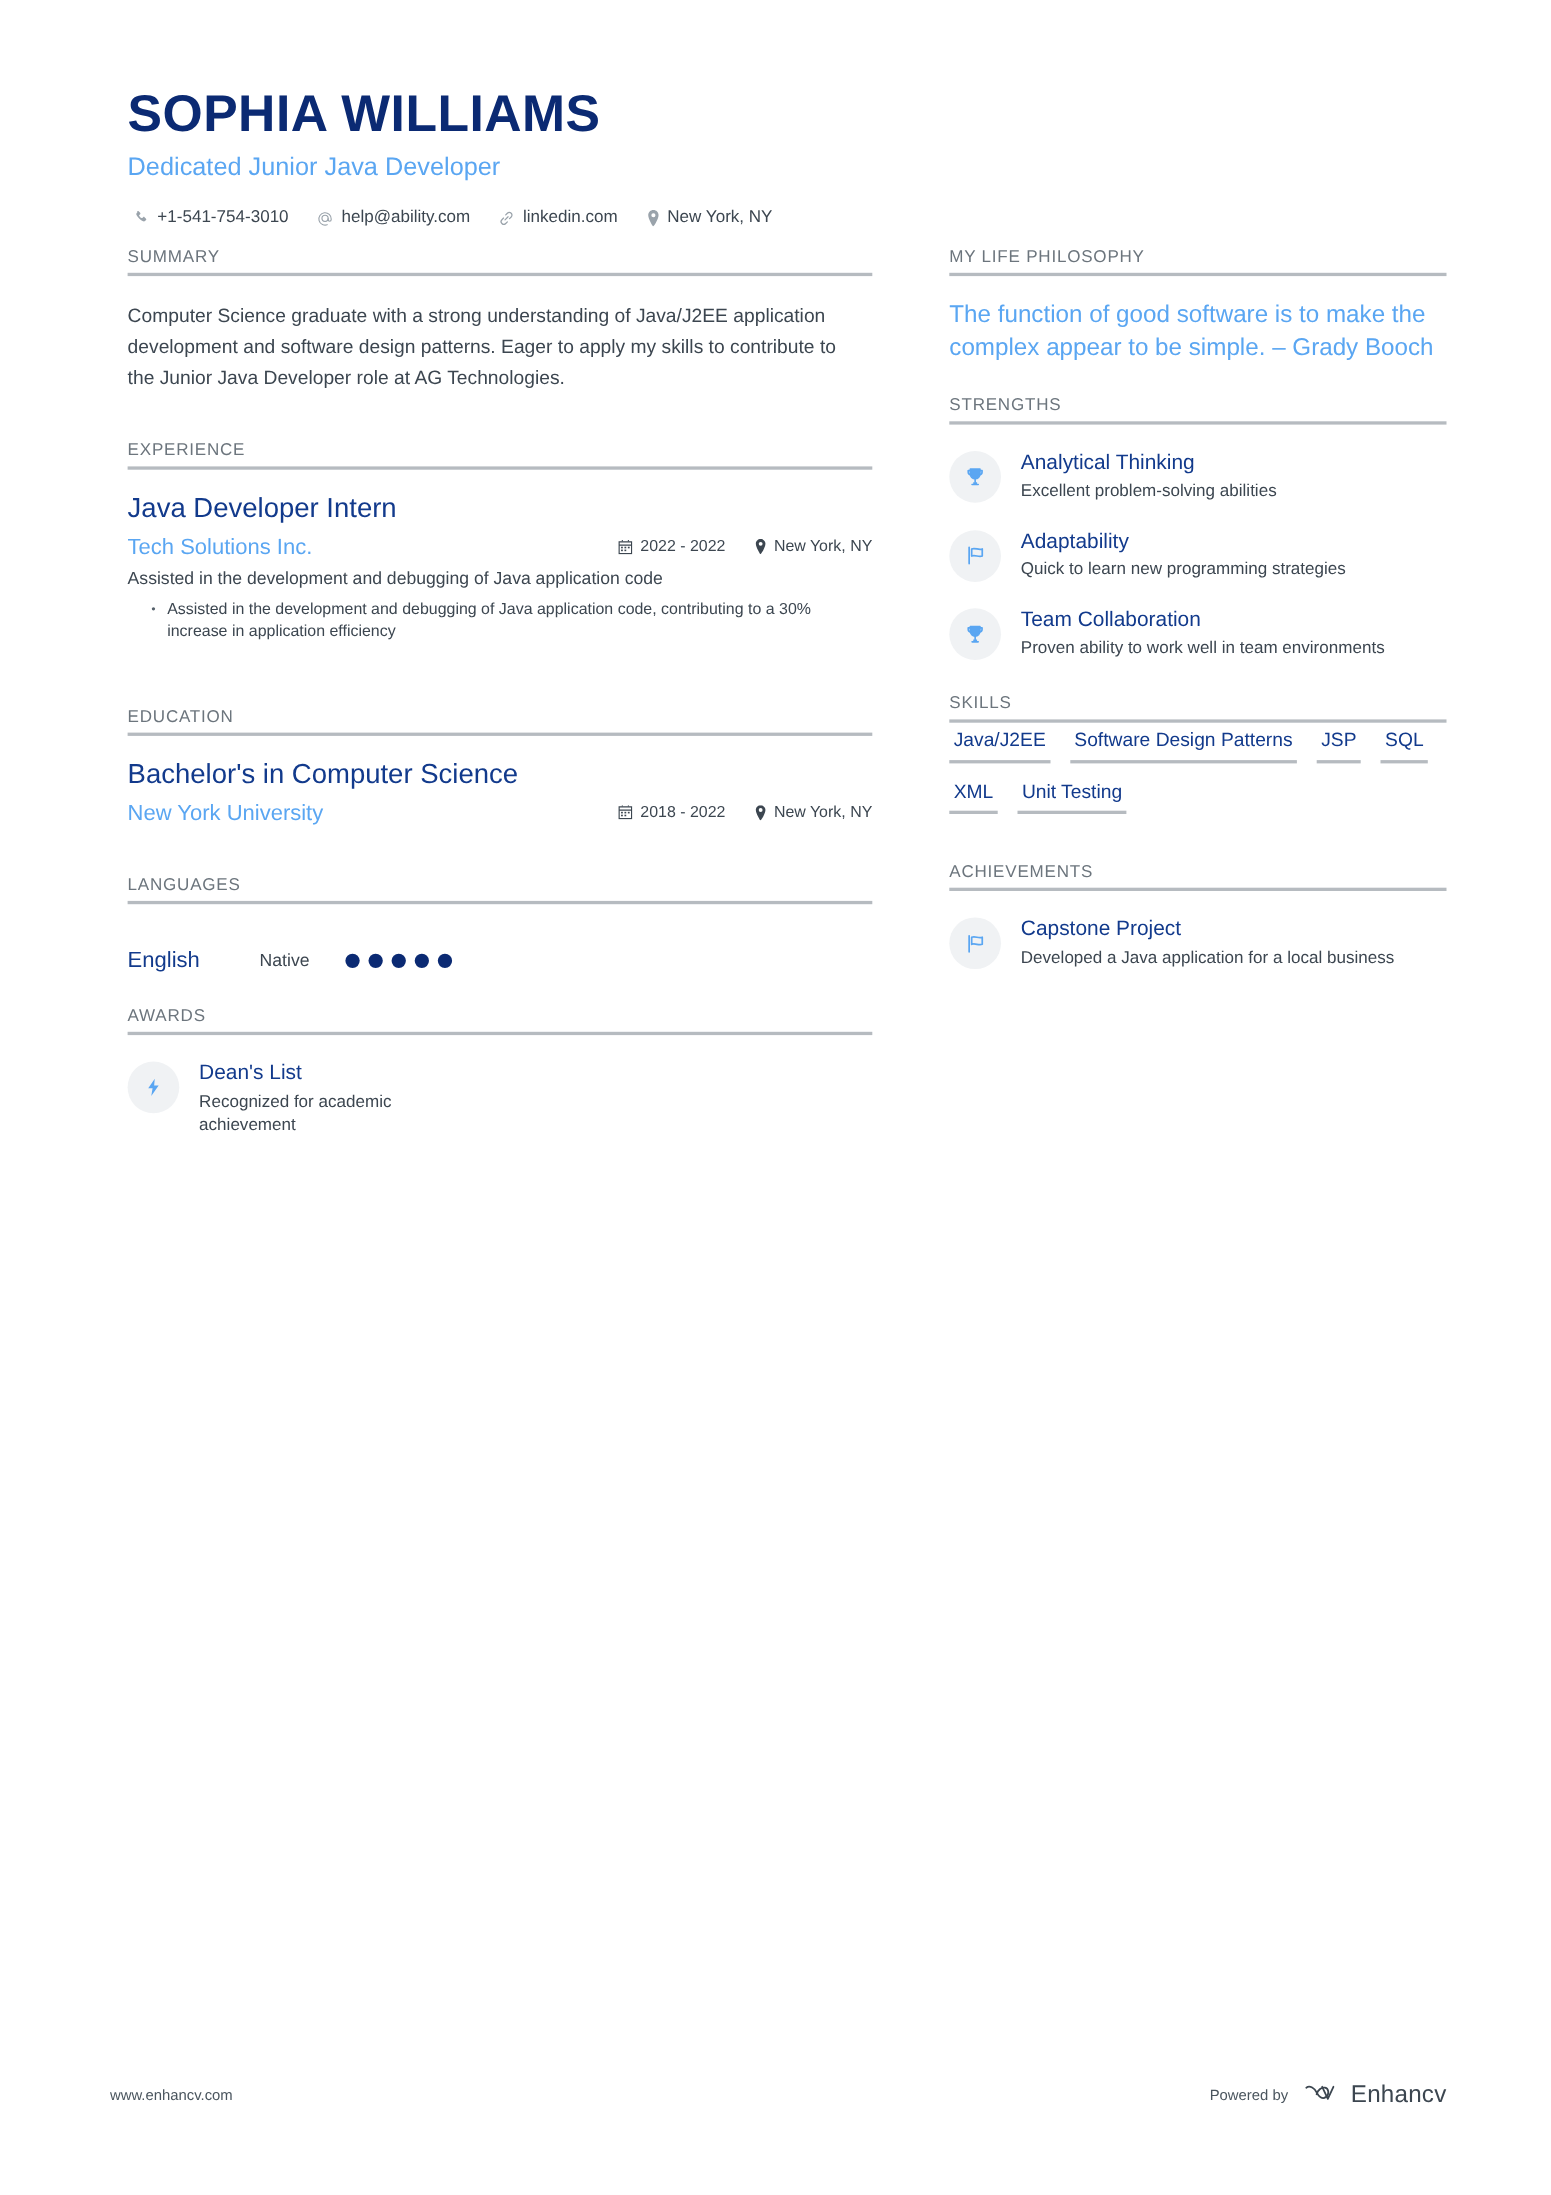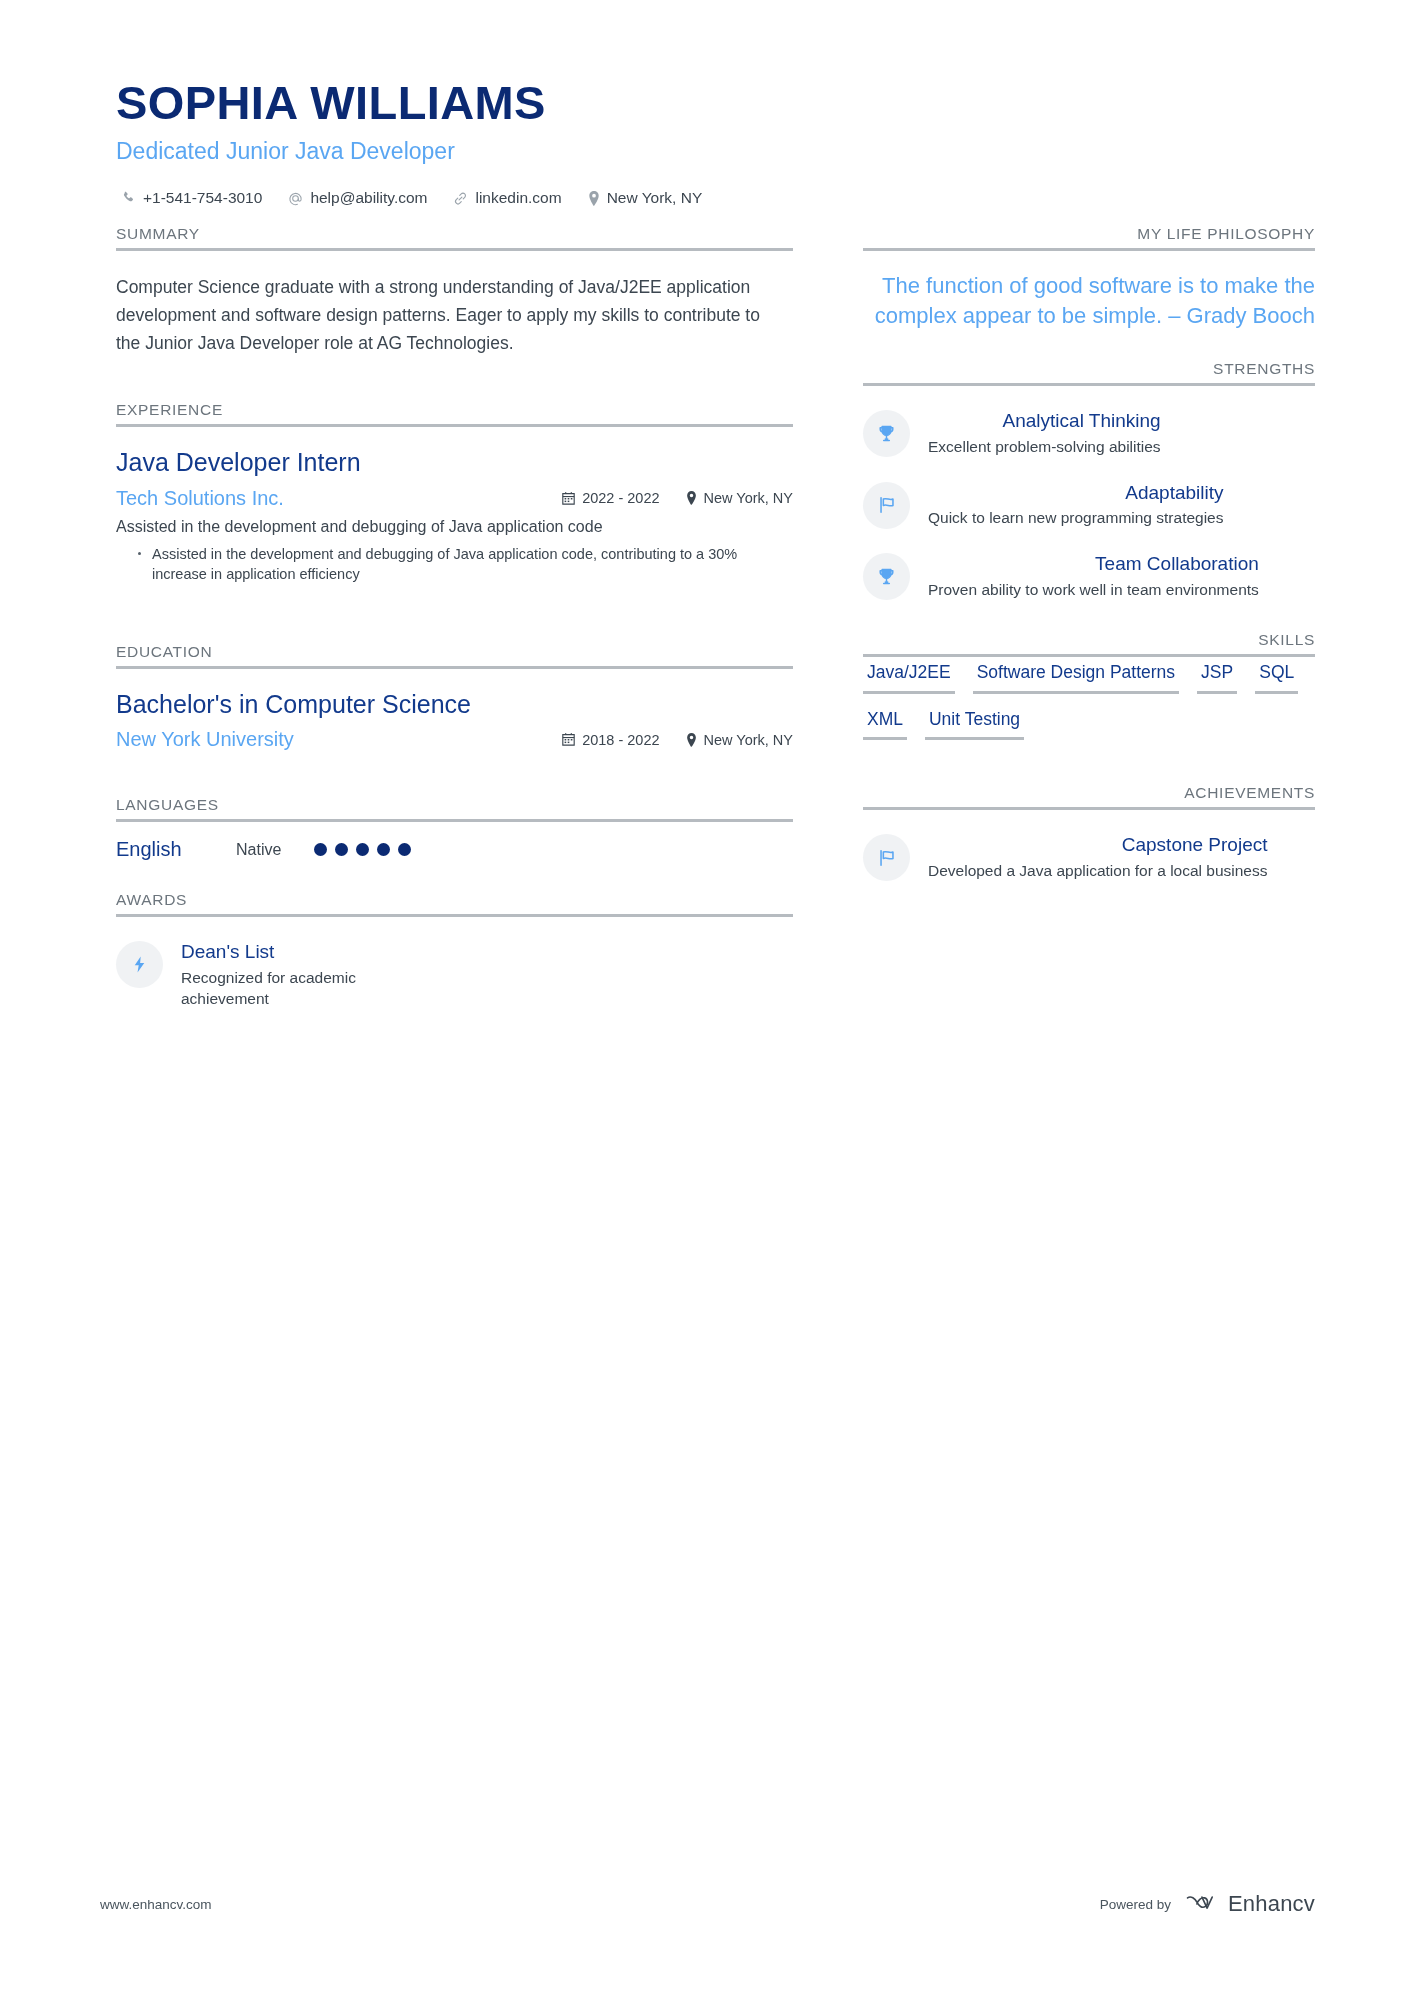--- a/index.html
+++ b/index.html
@@ -52,21 +52,21 @@
   .contact-item .ic svg { display: block; }
 
   
   .columns {
     display: flex;
     padding: 18px 95px 0 100px;
     gap: 70px;
     align-items: flex-start;
   }
   .col-left { width: 677px; flex: none; }
-  .col-right { width: 452px; flex: none; text-align: right; }
+  .col-right { width: 452px; flex: none; }
 
   
   .sec { margin-bottom: 0; }
   .sec-title {
     font-size: 15.5px;
     letter-spacing: 0.7px;
     color: #6c757d;
     text-transform: uppercase;
     font-weight: 400;
     padding-bottom: 5px;
@@ -147,21 +147,21 @@
     top: 8px;
     width: 3px; height: 3px;
     border-radius: 50%;
     background: #55606a;
   }
 
   
   .lang-row {
     display: flex;
     align-items: center;
-    margin-top: 16px;
+    margin-top: 40px;
   }
   .lang-name {
     font-size: 20px;
     color: #123a8c;
     width: 120px;
     flex: none;
   }
   .lang-level {
     font-size: 16px;
     color: #3c4650;

